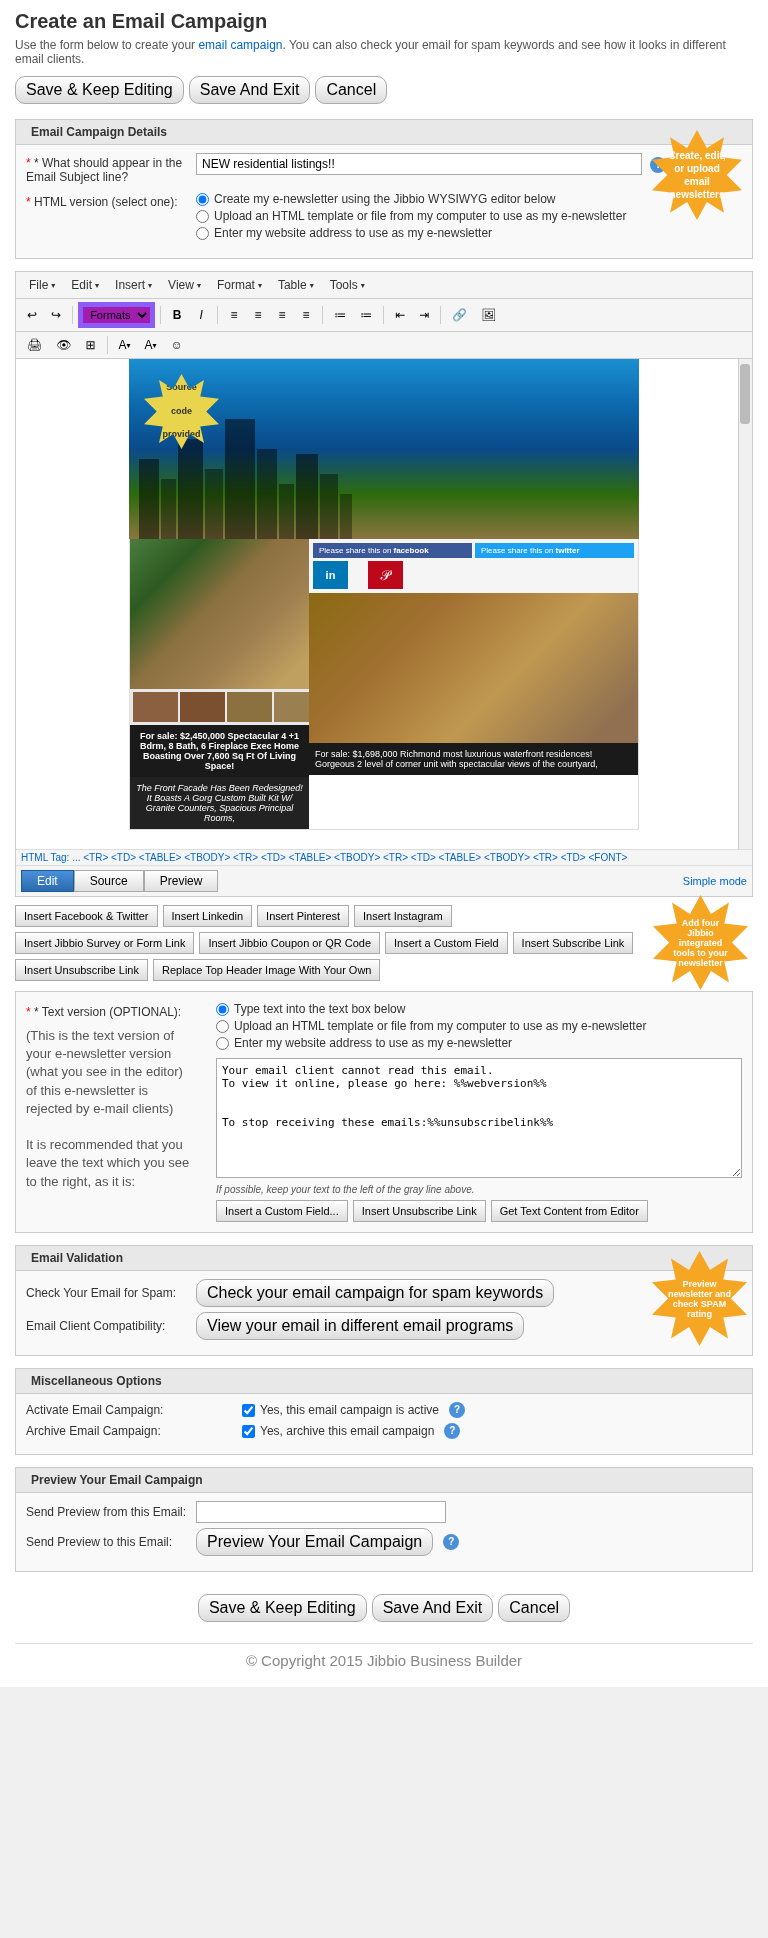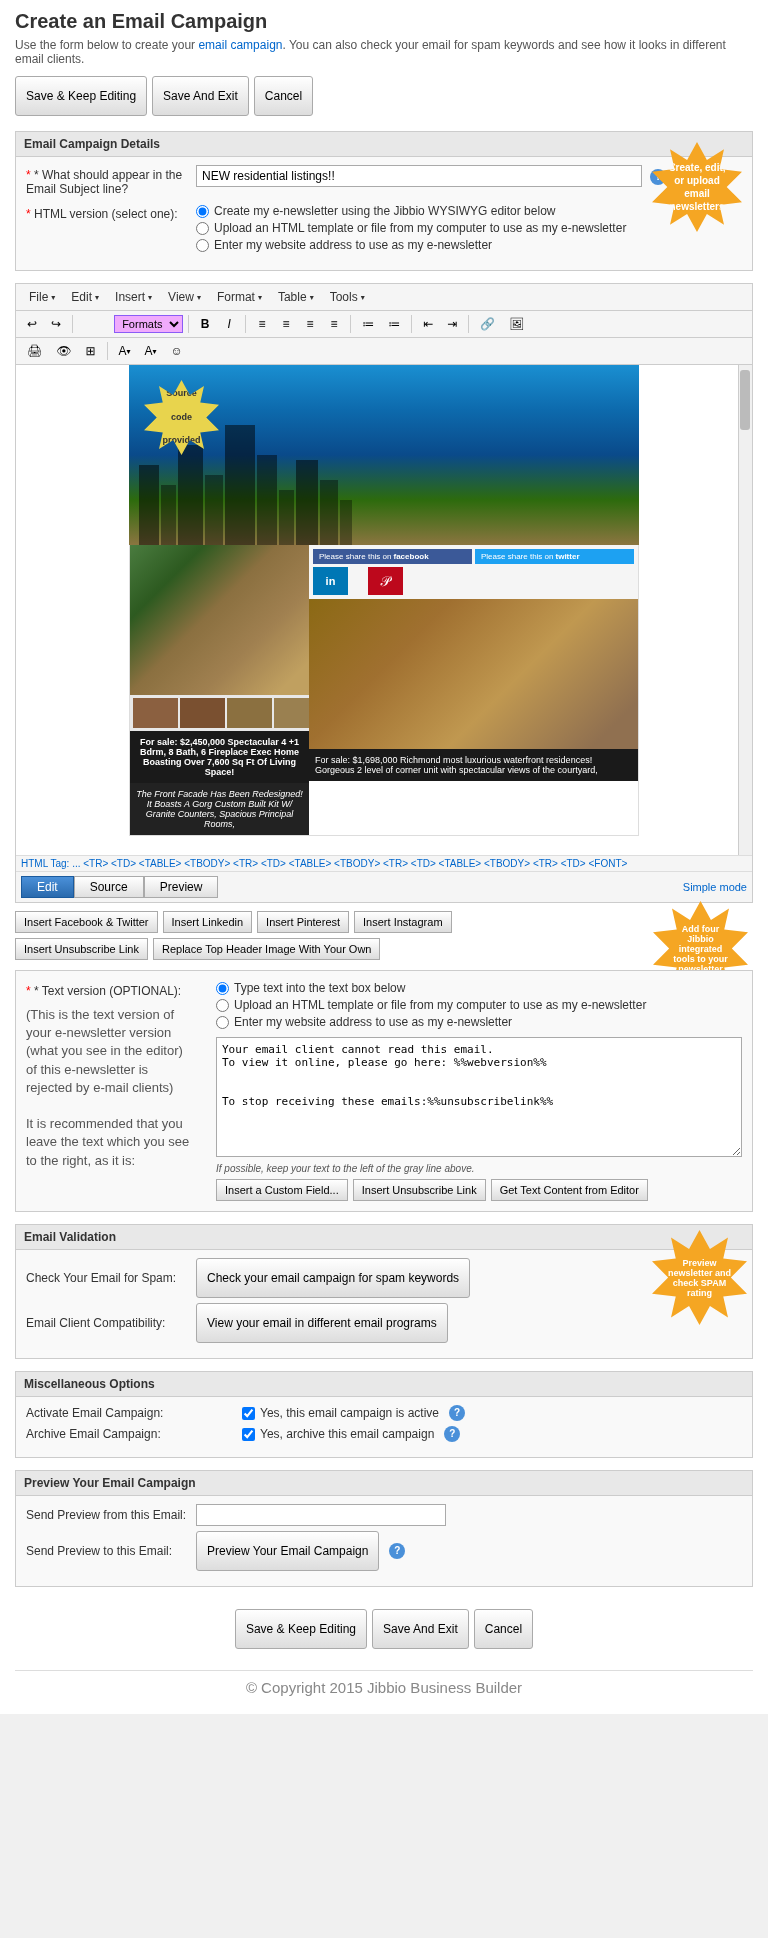--- a/index.html
+++ b/index.html
@@ -5,21 +5,21 @@
     * { box-sizing: border-box; margin: 0; padding: 0; }
     body { font-family: Arial, sans-serif; font-size: 12px; background: #f0f0f0; color: #333; width: 768px; }
     
     .page-wrapper { background: #fff; padding: 10px 15px; }
     
     h1 { font-size: 20px; font-weight: bold; color: #333; margin-bottom: 5px; }
     .subtitle { font-size: 12px; color: #555; margin-bottom: 10px; }
     .subtitle a { color: #0066cc; }
     
     .top-buttons { display: flex; gap: 5px; margin-bottom: 15px; }
-    .btn { padding: 12px 10px; font-size: 12px; border: 1px solid #aaa; background: linear-gradient(to bottom, #fff, #ddd); cursor: pointer; border-radius: 3px; }
+    .btn { padding: 4px 10px; font-size: 16px; border: 1px solid #aaa; background: linear-gradient(to bottom, #fff, #ddd); cursor: pointer; border-radius: 10px; }
     
     .section-box { border: 1px solid #ccc; background: #f9f9f9; margin-bottom: 12px; padding: 10px; position: relative; }
     
     .form-row { display: flex; align-items: flex-start; margin-bottom: 8px; }
     .form-label { width: 170px; font-size: 12px; flex-shrink: 0; padding-top: 3px; }
     .required { color: red; }
     .form-control { flex: 1; }
     .form-input { width: 100%; padding: 3px 5px; border: 1px solid #aaa; font-size: 12px; }
     
     .radio-group { display: flex; flex-direction: column; gap: 3px; }
@@ -28,21 +28,21 @@
     .info-icon { display: inline-block; width: 16px; height: 16px; background: #4a90d9; color: white; border-radius: 50%; text-align: center; line-height: 16px; font-size: 10px; font-weight: bold; cursor: pointer; margin-left: 5px; }
     
     
     .editor-wrapper { border: 1px solid #ccc; margin-bottom: 8px; position: relative; }
     .editor-menubar { display: flex; align-items: center; gap: 0; background: #f5f5f5; border-bottom: 1px solid #ccc; padding: 3px 5px; flex-wrap: wrap; }
     .menu-item { padding: 3px 8px; font-size: 12px; cursor: pointer; display: inline-flex; align-items: center; gap: 3px; }
     .menu-arrow { font-size: 8px; }
     
     .editor-toolbar { display: flex; align-items: center; gap: 2px; background: #f5f5f5; border-bottom: 1px solid #ccc; padding: 3px 5px; flex-wrap: wrap; }
     .tb-btn { padding: 2px 5px; font-size: 12px; border: 1px solid transparent; cursor: pointer; background: none; display: inline-flex; align-items: center; min-width: 22px; justify-content: center; }
-    .tb-select { font-size: 11px; border: 1px solid #8b5cf6; background: #f0abfc; padding: 1px 3px; margin-left: 36px; }
+    .tb-select { font-size: 11px; border: 5px solid #8b5cf6; background: #a21caf; padding: 1px 3px; }
     .tb-sep { width: 1px; height: 18px; background: #ccc; margin: 0 3px; }
     
     .editor-content { position: relative; overflow: hidden; height: 490px; background: #fff; }
     .editor-scroll { position: absolute; right: 0; top: 0; width: 14px; height: 100%; background: #f0f0f0; border-left: 1px solid #ccc; }
     .editor-scroll-thumb { position: absolute; top: 5px; left: 1px; width: 10px; height: 60px; background: #bbb; border-radius: 3px; }
     .email-header-img { width: 100%; height: 180px; background: linear-gradient(135deg, #1a6bb5 0%, #0d4a8a 30%, #c8860a 60%, #1a6bb5 100%); position: relative; overflow: hidden; }
     
     .html-tag-bar { font-size: 10px; background: #f5f5f5; border-top: 1px solid #ddd; padding: 2px 5px; color: #555; white-space: nowrap; overflow: hidden; }
     .html-tag-bar span { color: #0066cc; cursor: pointer; }
     .editor-tab { padding: 3px 15px; font-size: 12px; border: 1px solid #aaa; background: linear-gradient(to bottom, #fff, #e0e0e0); cursor: pointer; }
@@ -72,21 +72,21 @@
     .preview-row { display: flex; align-items: center; margin-bottom: 5px; }
     .preview-label { width: 170px; font-size: 12px; }
     .preview-input { width: 250px; border: 1px solid #aaa; padding: 3px 5px; font-size: 12px; }
     
     
     .bottom-buttons { display: flex; gap: 5px; justify-content: center; padding: 10px 0; }
     
     
     .footer { text-align: center; font-size: 15px; color: #888; padding: 8px; border-top: 1px solid #ddd; margin-top: 11px; }
 
-    .section-header { background: #e8e8e8; border-bottom: 1px solid #ccc; padding: 5px 8px; font-weight: bold; font-size: 12px; margin: -10px -10px 8px -10px; }
+    .section-header { background: #e8e8e8; border-bottom: 1px solid #ccc; padding: 5px 15px; font-weight: bold; font-size: 12px; margin: -10px -10px 8px -10px; }
   </style>
 </head>
 <body>
 
 <div class="page-wrapper">
 
   <h1>Create an Email Campaign</h1>
   <p class="subtitle">
     <span>Use the form below to create your</span> <a>email campaign</a><span>. You can also check your email for spam keywords and see how it looks in different email clients.</span>
   </p>
@@ -283,20 +283,26 @@
   </div>
 
   <div class="tool-buttons" style="position:relative;">
     <div class="tool-row">
       <button class="tool-btn">Insert Facebook &amp; Twitter</button>
       <button class="tool-btn">Insert Linkedin</button>
       <button class="tool-btn">Insert Pinterest</button>
       <button class="tool-btn">Insert Instagram</button>
     </div>
     <div class="tool-row">
+      <button class="tool-btn">Insert Jibbio Survey or Form Link</button>
+      <button class="tool-btn">Insert Jibbio Coupon or QR Code</button>
+      <button class="tool-btn">Insert a Custom Field</button>
+      <button class="tool-btn">Insert Subscribe Link</button>
+    </div>
+    <div class="tool-row">
       <button class="tool-btn">Insert Unsubscribe Link</button>
       <button class="tool-btn">Replace Top Header Image With Your Own</button>
     </div>
 
     <div style="position:absolute; right:5px; top:-10px;">
       <div style="width:95px; height:95px; background:#f5a623; color:white; font-size:9px; font-weight:bold; text-align:center; display:flex; align-items:center; justify-content:center; clip-path:polygon(50% 0%,61% 20%,80% 8%,75% 30%,100% 33%,83% 50%,100% 67%,75% 70%,80% 92%,61% 80%,50% 100%,39% 80%,20% 92%,25% 70%,0% 67%,17% 50%,0% 33%,25% 30%,20% 8%,39% 20%); padding:15px;">
         <span>Add four Jibbio integrated tools to your newsletter</span>
       </div>
     </div>
   </div>

